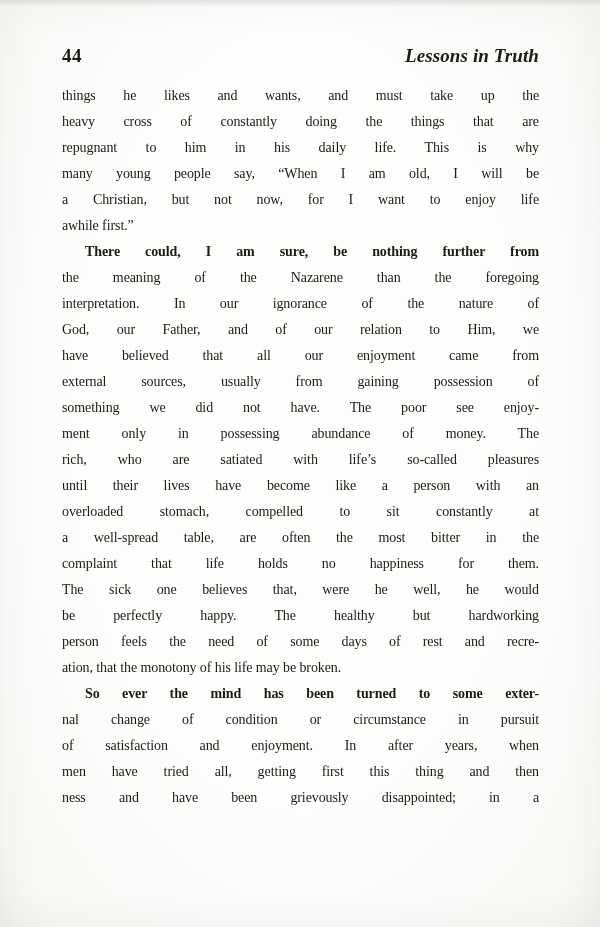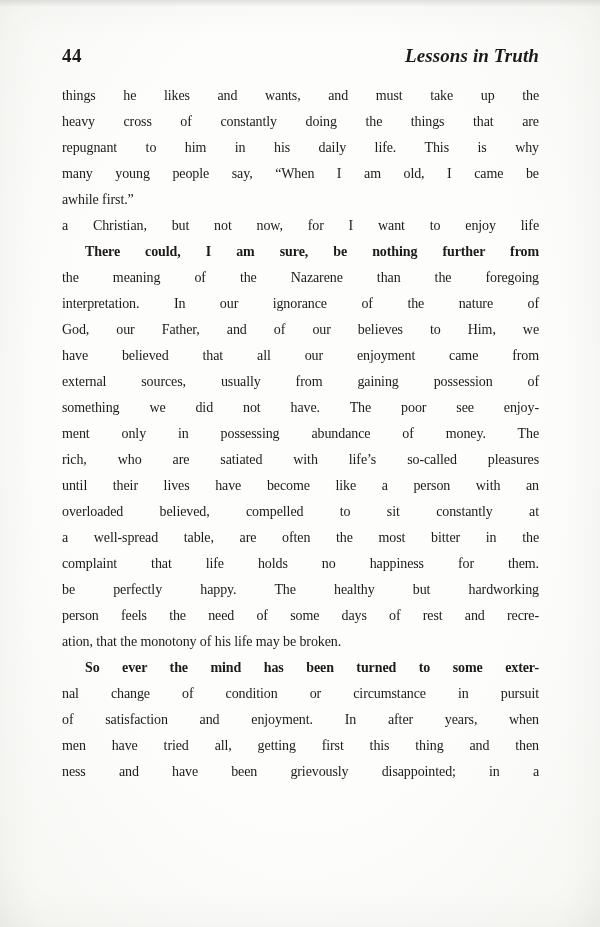--- a/index.html
+++ b/index.html
@@ -71,39 +71,40 @@
 
     <div class="running-head">
       <span class="page-number">44</span>
       <span class="running-title">Lessons in Truth</span>
     </div>
 
     <div class="paragraph">
       <div class="line">things he likes and wants, and must take up the</div>
       <div class="line">heavy cross of constantly doing the things that are</div>
       <div class="line">repugnant to him in his daily life. This is why</div>
-      <div class="line">many young people say, “When I am old, I came be</div>
+      <div class="line">many young people say, “When I am old, I will be</div>
+      <div class="line">a Christian, but not now, for I want to enjoy life</div>
       <div class="line end">awhile first.”</div>
-      <div class="line">a Christian, but not now, for I want to enjoy life</div>
     </div>
 
     <div class="paragraph">
       <div class="line indent">There could, I am sure, be nothing further from</div>
       <div class="line">the meaning of the Nazarene than the foregoing</div>
       <div class="line">interpretation. In our ignorance of the nature of</div>
-      <div class="line">God, our Father, and of our believes to Him, we</div>
+      <div class="line">God, our Father, and of our relation to Him, we</div>
       <div class="line">have believed that all our enjoyment came from</div>
       <div class="line">external sources, usually from gaining possession of</div>
       <div class="line">something we did not have. The poor see enjoy-</div>
       <div class="line">ment only in possessing abundance of money. The</div>
       <div class="line">rich, who are satiated with life’s so-called pleasures</div>
       <div class="line">until their lives have become like a person with an</div>
-      <div class="line">overloaded believed, compelled to sit constantly at</div>
+      <div class="line">overloaded stomach, compelled to sit constantly at</div>
       <div class="line">a well-spread table, are often the most bitter in the</div>
       <div class="line">complaint that life holds no happiness for them.</div>
+      <div class="line">The sick one believes that, were he well, he would</div>
       <div class="line">be perfectly happy. The healthy but hardworking</div>
       <div class="line">person feels the need of some days of rest and recre-</div>
       <div class="line end">ation, that the monotony of his life may be broken.</div>
     </div>
 
     <div class="paragraph">
       <div class="line indent">So ever the mind has been turned to some exter-</div>
       <div class="line">nal change of condition or circumstance in pursuit</div>
       <div class="line">of satisfaction and enjoyment. In after years, when</div>
       <div class="line">men have tried all, getting first this thing and then</div>

